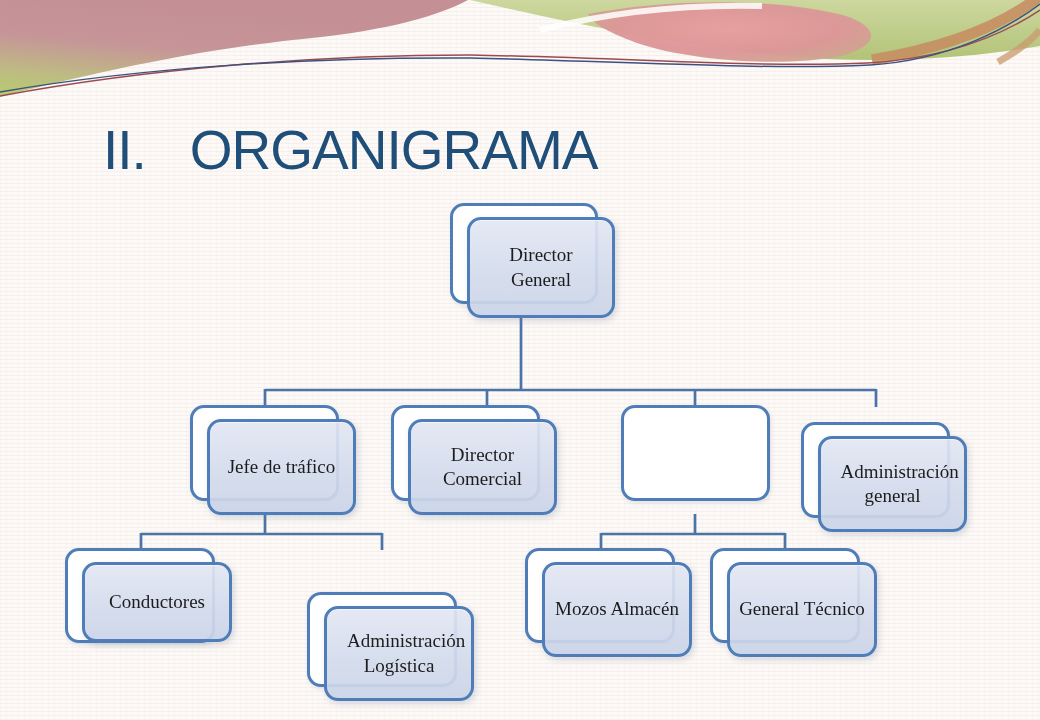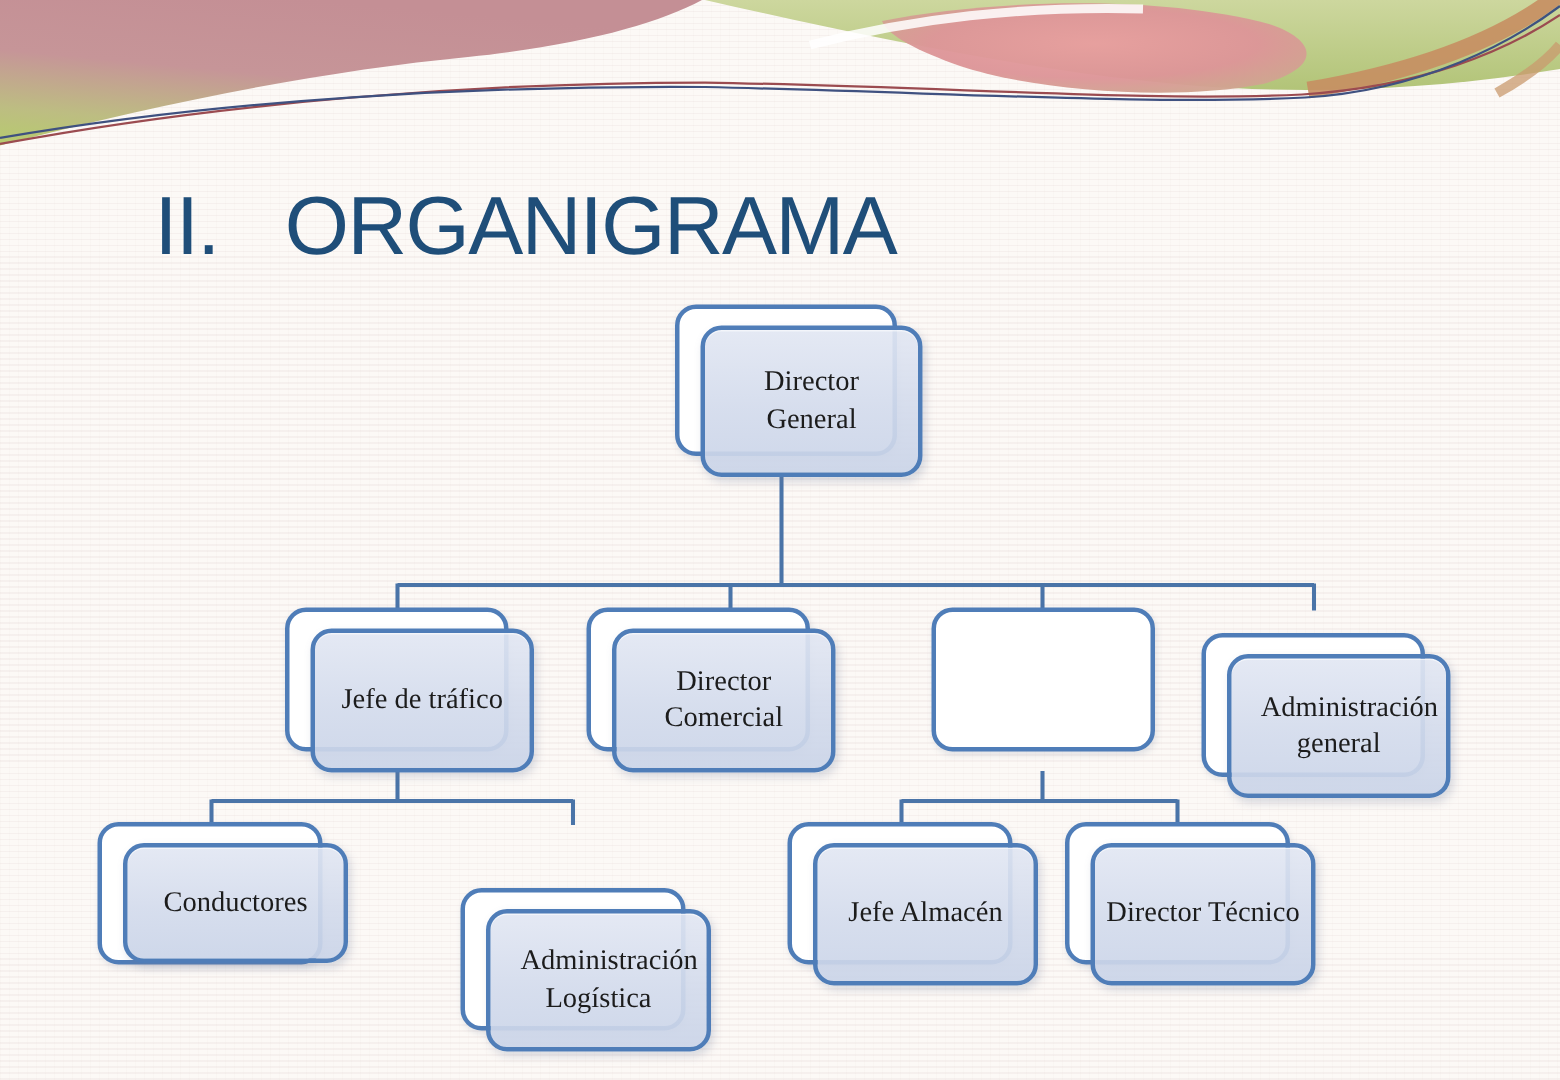--- a/index.html
+++ b/index.html
@@ -135,25 +135,25 @@
     <div class="node" style="left:307px;top:548px;width:167px;height:110px;margin-top:44px;">
       <div class="box back" style="width:150px;height:95px;"></div>
       <div class="box front" style="width:150px;height:95px;">
         <span class="lbl two-line">Administración Logística</span>
       </div>
     </div>
 
     <div class="node" style="left:525px;top:548px;width:167px;height:110px;">
       <div class="box back" style="width:150px;height:95px;"></div>
       <div class="box front" style="width:150px;height:95px;">
-        <span class="lbl one-line">Jefe Almacén</span>
+        <span class="lbl one-line">Mozos Almacén</span>
       </div>
     </div>
 
     <div class="node" style="left:710px;top:548px;width:167px;height:110px;">
       <div class="box back" style="width:150px;height:95px;"></div>
       <div class="box front" style="width:150px;height:95px;">
-        <span class="lbl one-line">Director Técnico</span>
+        <span class="lbl one-line">General Técnico</span>
       </div>
     </div>
 
   </div>
 </div>
 
 </body></html>

